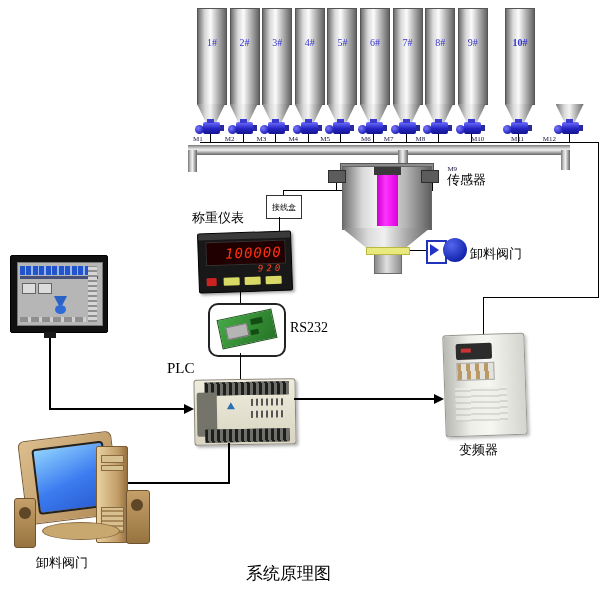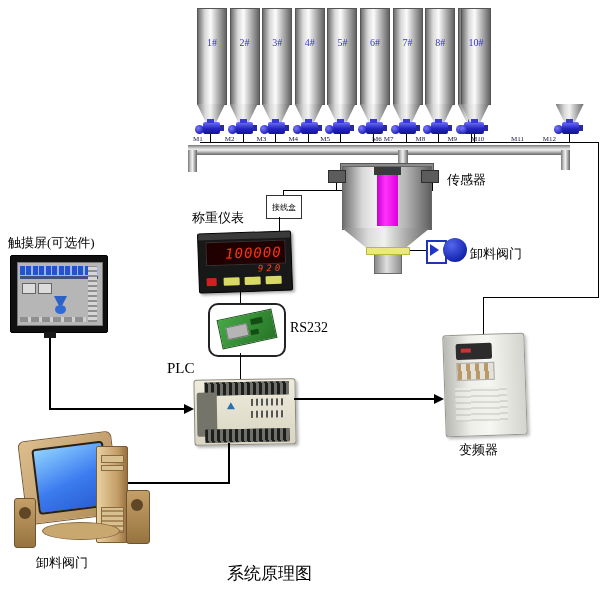--- a/index.html
+++ b/index.html
@@ -230,21 +230,21 @@
         <span class="silo-label">9#</span>
       </div>
       <div class="silo-cone"></div>
       <div class="silo-outlet"></div>
       <div class="motor-circle"></div>
       <div class="motor-body"></div>
       <div class="motor-cap"></div>
       <div class="motor-tail"></div>
       <div class="motor-stub"></div>
     </div>
-      <div class="silo" style="left: 461px;">
+      <div class="silo" style="left: 505px; font-weight: bold;">
       <div class="silo-body">
         <span class="silo-label">10#</span>
       </div>
       <div class="silo-cone"></div>
       <div class="silo-outlet"></div>
       <div class="motor-circle"></div>
       <div class="motor-body"></div>
       <div class="motor-cap"></div>
       <div class="motor-tail"></div>
       <div class="motor-stub"></div>
@@ -256,24 +256,24 @@
       <div class="motor-body"></div>
       <div class="motor-cap"></div>
       <div class="motor-tail"></div>
       <div class="motor-stub"></div>
     </div>
       <div class="m-label" style="left: 193px; z-index: 3;">M1</div>
       <div class="m-label" style="left: 224.8px; z-index: 3;">M2</div>
       <div class="m-label" style="left: 256.6px; z-index: 3;">M3</div>
       <div class="m-label" style="left: 288.4px; z-index: 3;">M4</div>
       <div class="m-label" style="left: 320.2px; z-index: 3;">M5</div>
-      <div class="m-label" style="left: 372px; z-index: 3;">M6</div>
+      <div class="m-label" style="left: 361px; z-index: 3;">M6</div>
       <div class="m-label" style="left: 383.8px; z-index: 3;">M7</div>
       <div class="m-label" style="left: 415.6px; z-index: 3;">M8</div>
-      <div class="m-label" style="left: 447.4px; z-index: 3;">M9</div>
+      <div class="m-label" style="left: 447.4px; z-index: 3; margin-top: 30px;">M9</div>
       <div class="m-label" style="left: 471px; z-index: 3;">M10</div>
       <div class="m-label" style="left: 511px; z-index: 3;">M11</div>
       <div class="m-label" style="left: 542.8px; z-index: 3;">M12</div>
     </div>
 
   <div class="wire" style="left:200px;top:142px;width:398px;height:1px;"></div>
   <div class="wire" style="left:598px;top:142px;width:1px;height:155px;"></div>
   <div class="wire" style="left:483px;top:297px;width:116px;height:1px;"></div>
   <div class="wire" style="left:483px;top:297px;width:1px;height:39px;"></div>
 
@@ -356,21 +356,20 @@
 
   <div class="vfd">
     <div class="vfd-panel">
       <div class="vfd-led"></div>
     </div>
     <div class="vfd-keys"></div>
     <div class="vfd-body-lines"></div>
   </div>
   <div class="label" style="left:459px;top:441px;font-size:13px;">变频器</div>
 
-  <div class="label" style="left:8px;top:234px;font-size:13px;">触摸屏(可选件)</div>
   <div class="tsc">
     <div class="tsc-screen">
       <div class="tsc-top"></div>
       <div class="tsc-bar"></div>
       <div class="tsc-box" style="left:4px;top:20px;"></div>
       <div class="tsc-box" style="left:20px;top:20px;"></div>
       <div class="tsc-funnel"></div>
       <div class="tsc-blob"></div>
       <div class="tsc-right"></div>
       <div class="tsc-bottom"></div>
@@ -388,15 +387,15 @@
   </div>
   <div class="pc-speaker" style="left:14px;top:498px;width:20px;height:48px;">
     <div class="pc-spk-cone"></div>
   </div>
   <div class="pc-speaker" style="left:126px;top:490px;width:22px;height:52px;">
     <div class="pc-spk-cone"></div>
   </div>
   <div class="pc-base"></div>
   <div class="label" style="left:36px;top:554px;font-size:13px;">卸料阀门</div>
 
-  <div class="label" style="left:227px;top:562px;font-size:17px;">系统原理图</div>
+  <div class="label" style="left:246px;top:562px;font-size:17px;">系统原理图</div>
 
 </div>
 
 </body></html>

